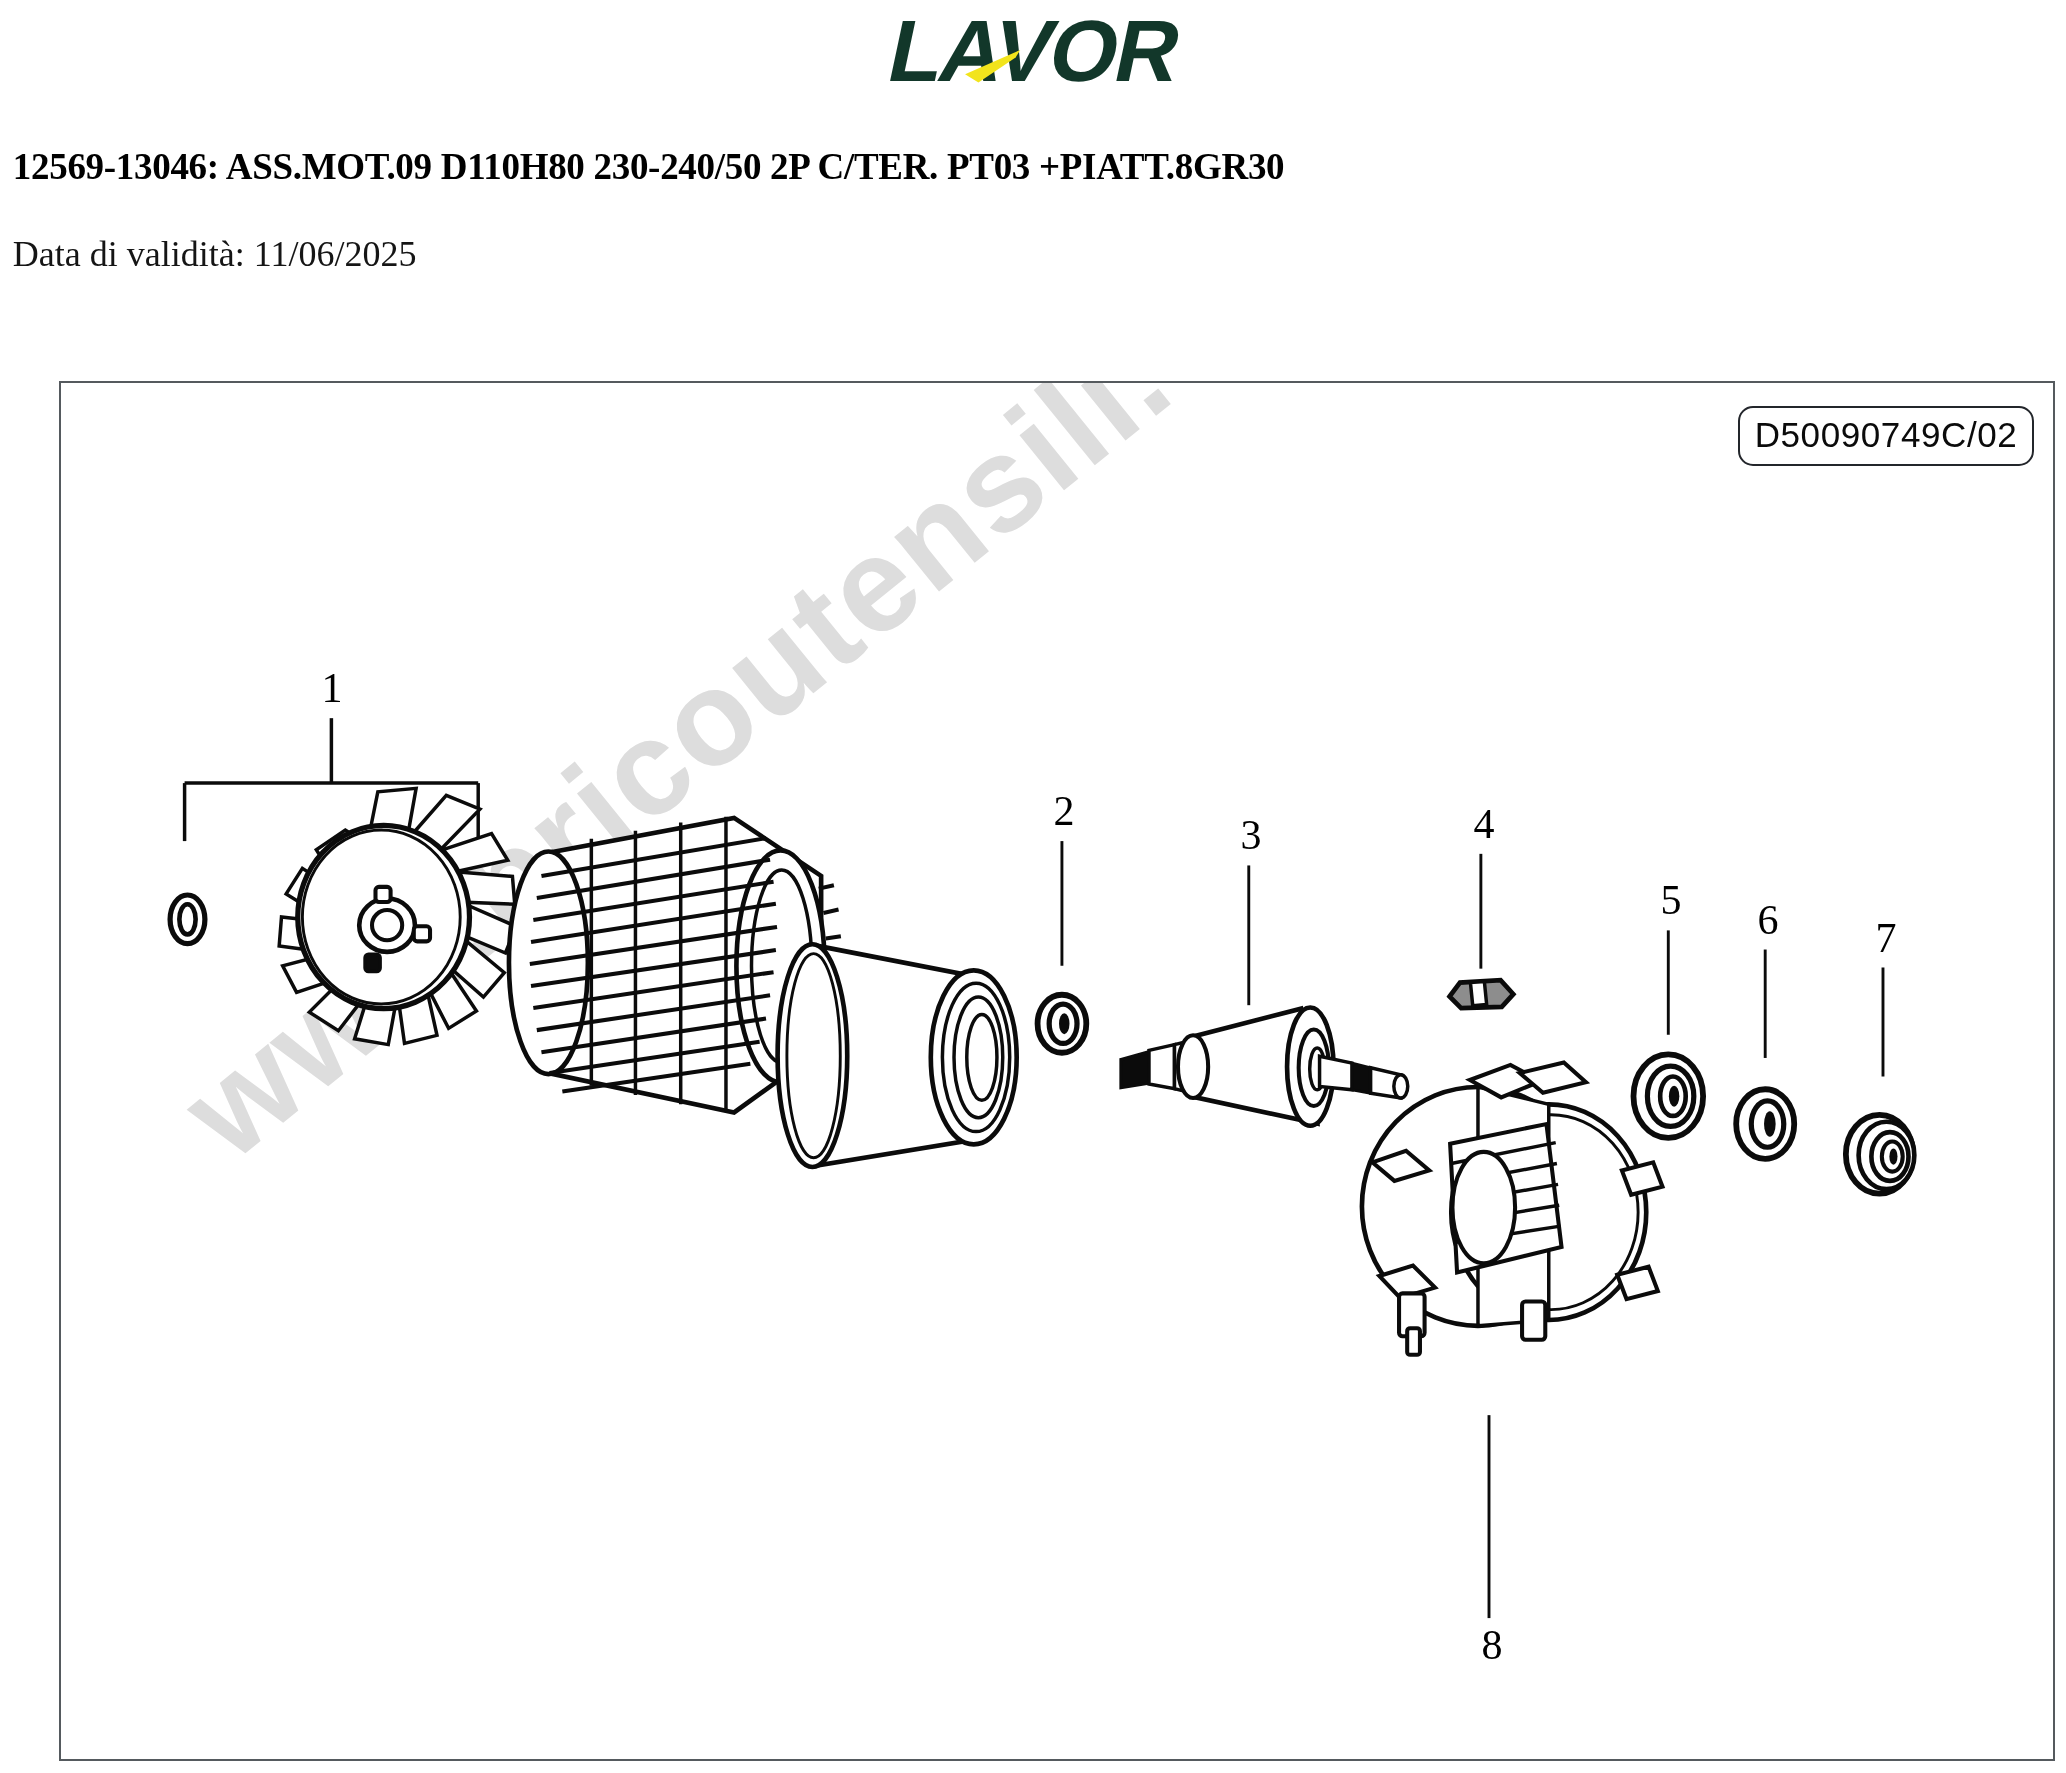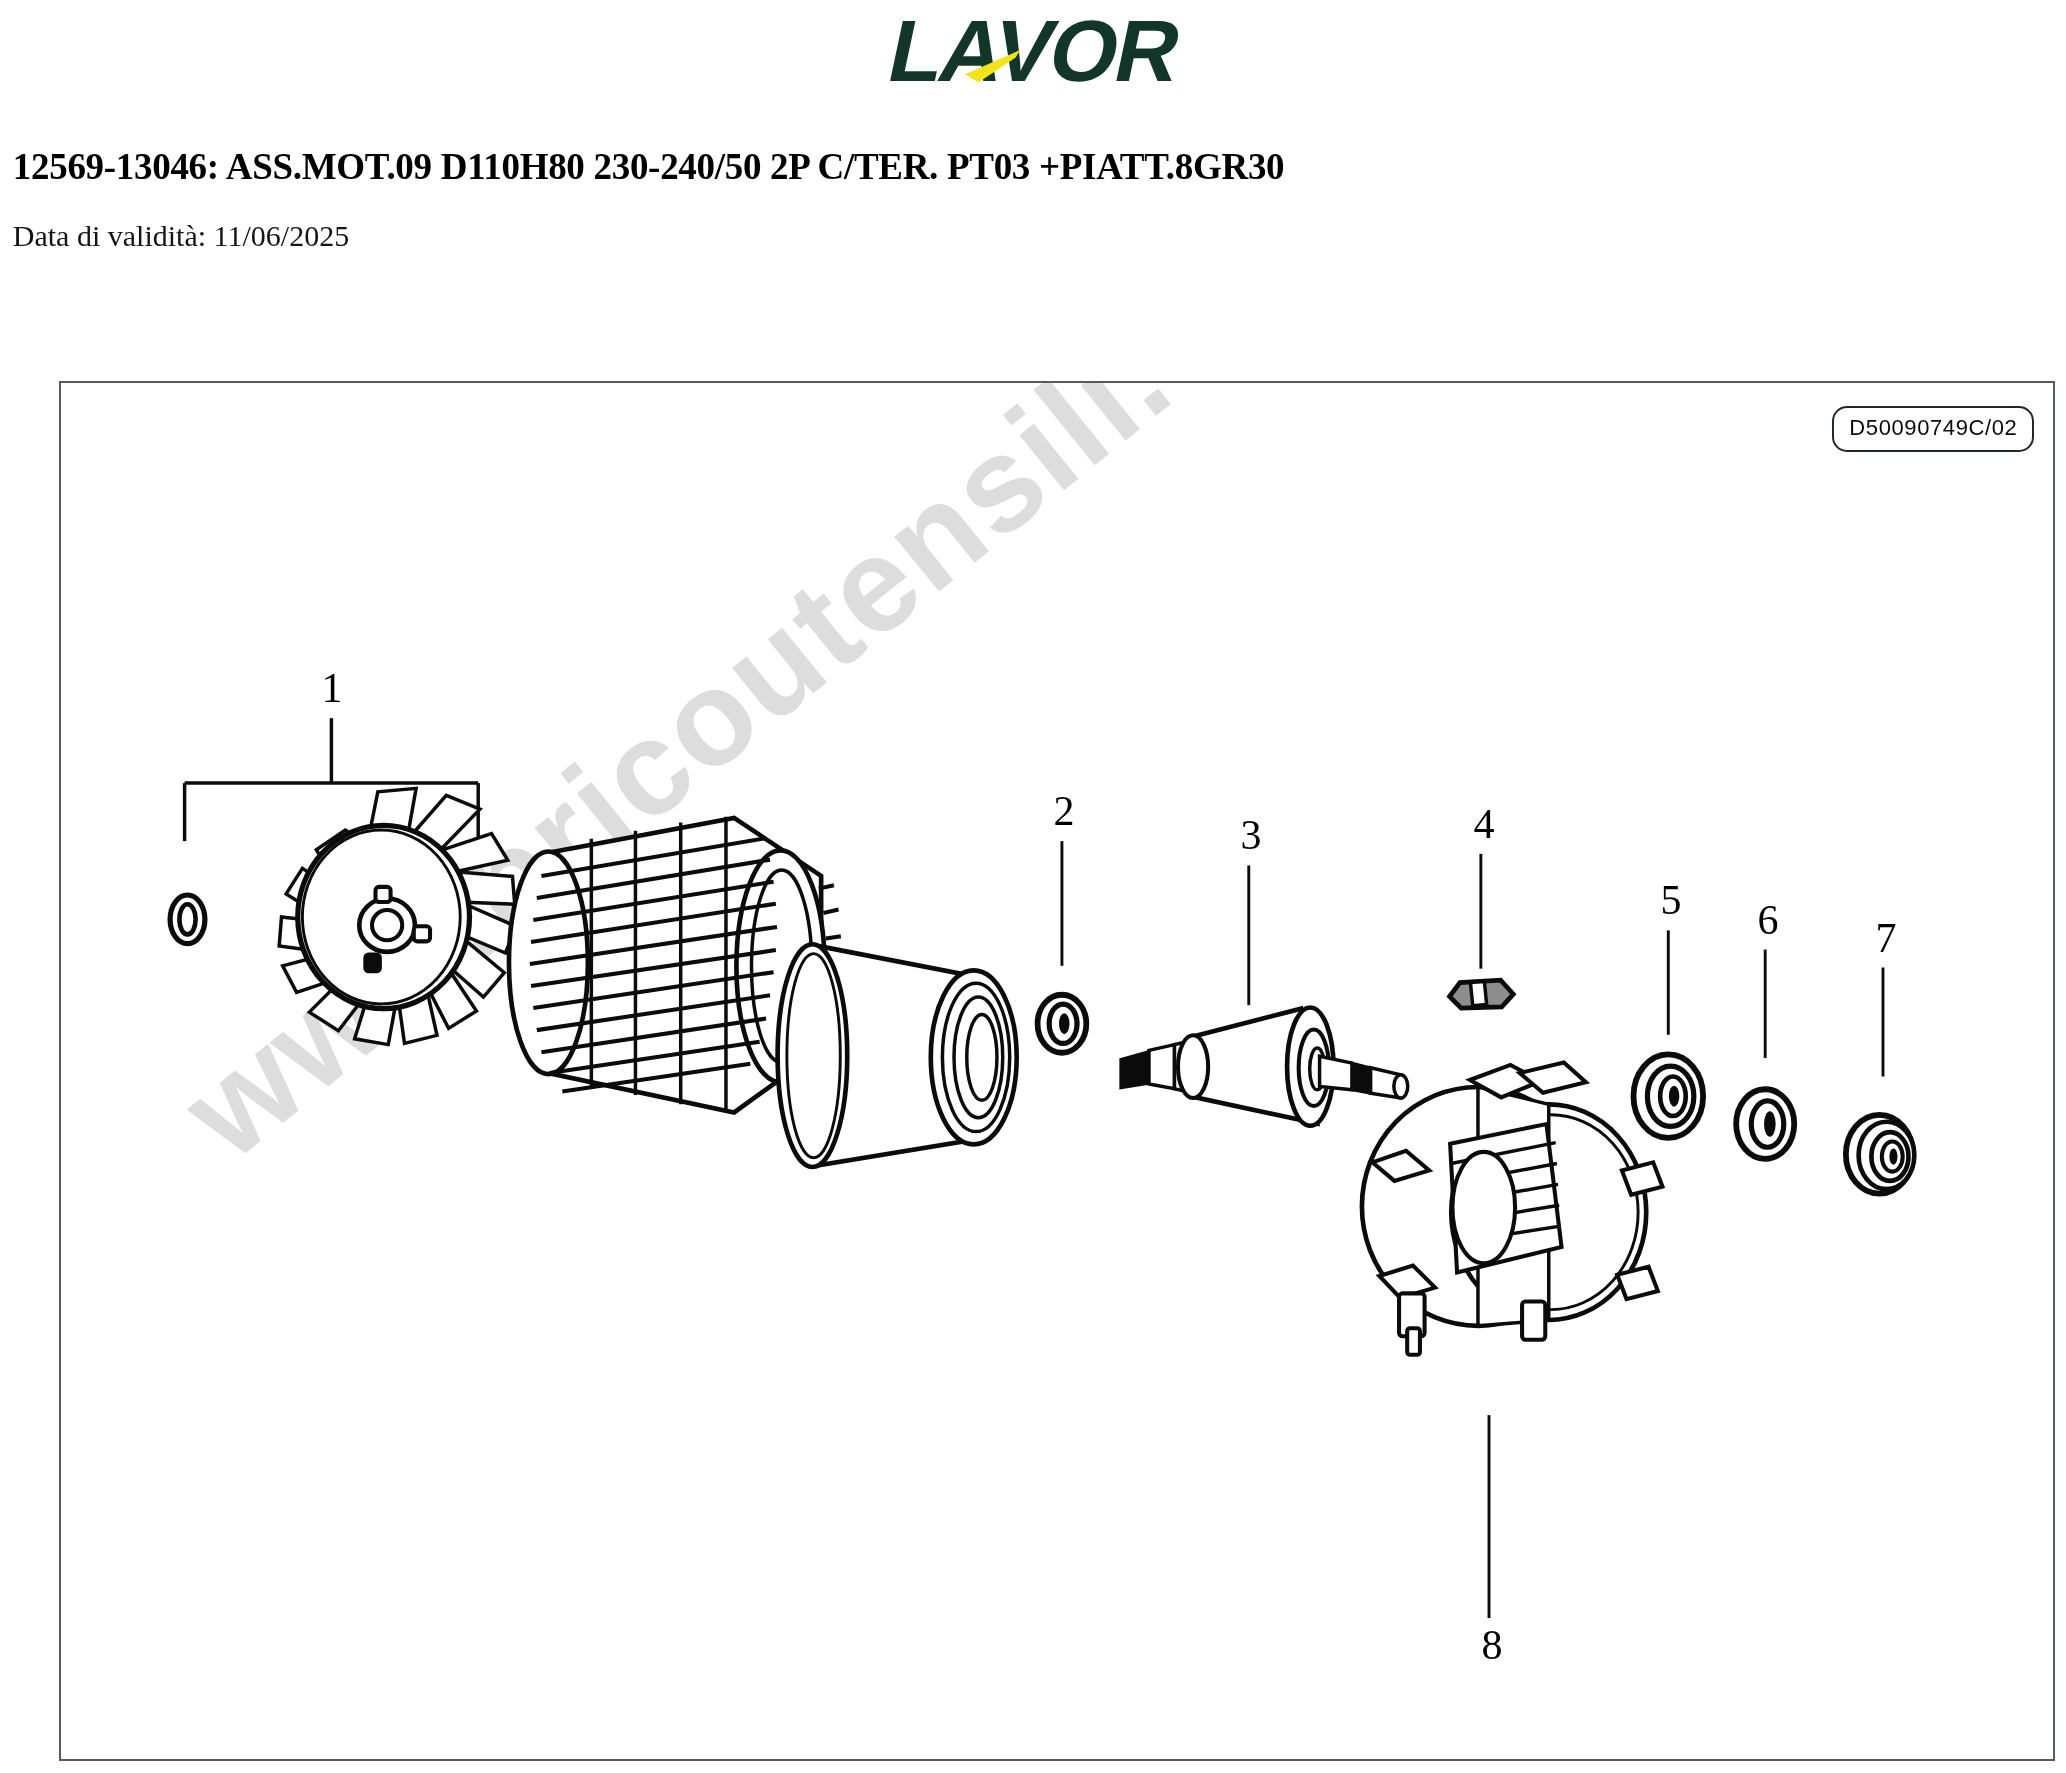--- a/index.html
+++ b/index.html
@@ -39,23 +39,23 @@
     font-weight: bold;
     font-size: 37px;
     letter-spacing: -0.3px;
     color: #000000;
     white-space: nowrap;
   }
 
   #doc-validity {
     position: absolute;
     left: 12.8px;
-    top: 219px;
+    top: 233px;
     font-family: "Liberation Serif", serif;
-    font-size: 30px;
+    font-size: 36px;
     color: #151515;
     white-space: nowrap;
   }
 
   
   #diagram-frame {
     position: absolute;
     left: 59px;
     top: 381px;
     width: 1996px;
@@ -69,21 +69,21 @@
   
   #drawing-code-badge {
     position: absolute;
     right: 18.6px;
     top: 23px;
     border: 2.3px solid #23262b;
     border-radius: 15px;
     padding: 7px 15px 9.3px 15px;
     background: #ffffff;
     font-family: "Liberation Sans", sans-serif;
-    font-size: 22px;
+    font-size: 35px;
     letter-spacing: 0.6px;
     color: #0b0b0b;
     white-space: nowrap;
     z-index: 40;
   }
 
   
   #watermark {
     position: absolute;
     left: 93px;

